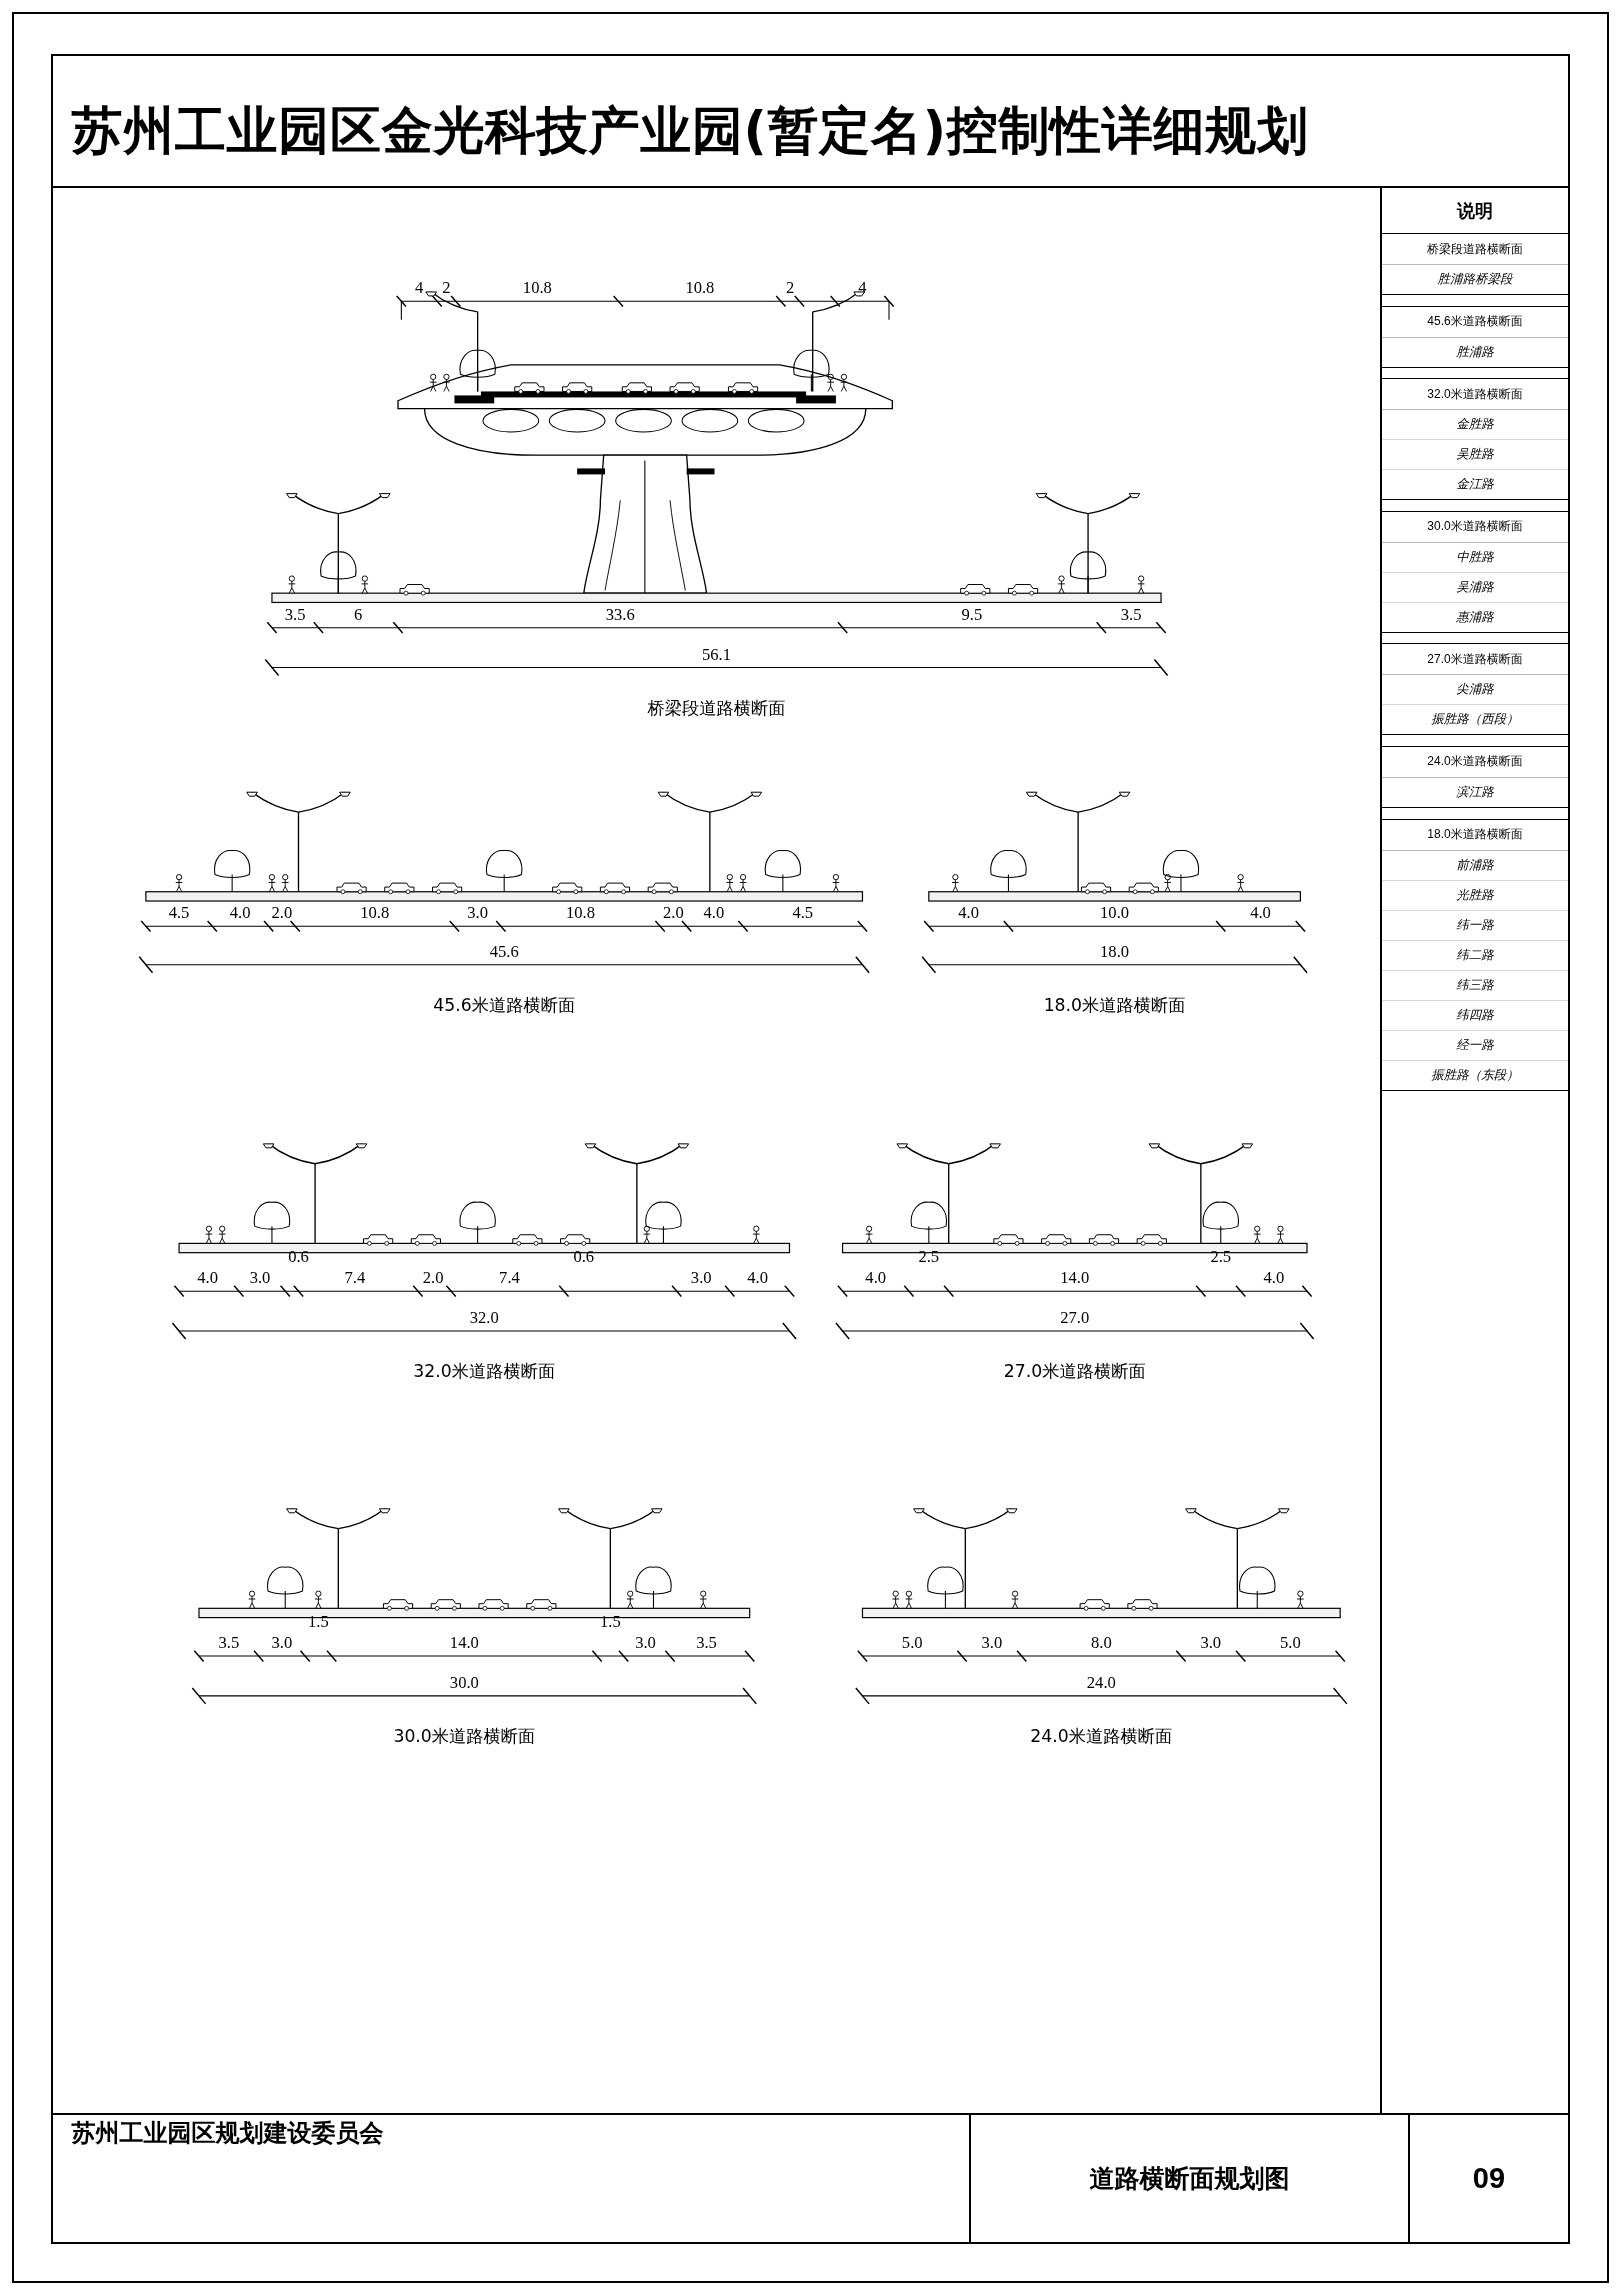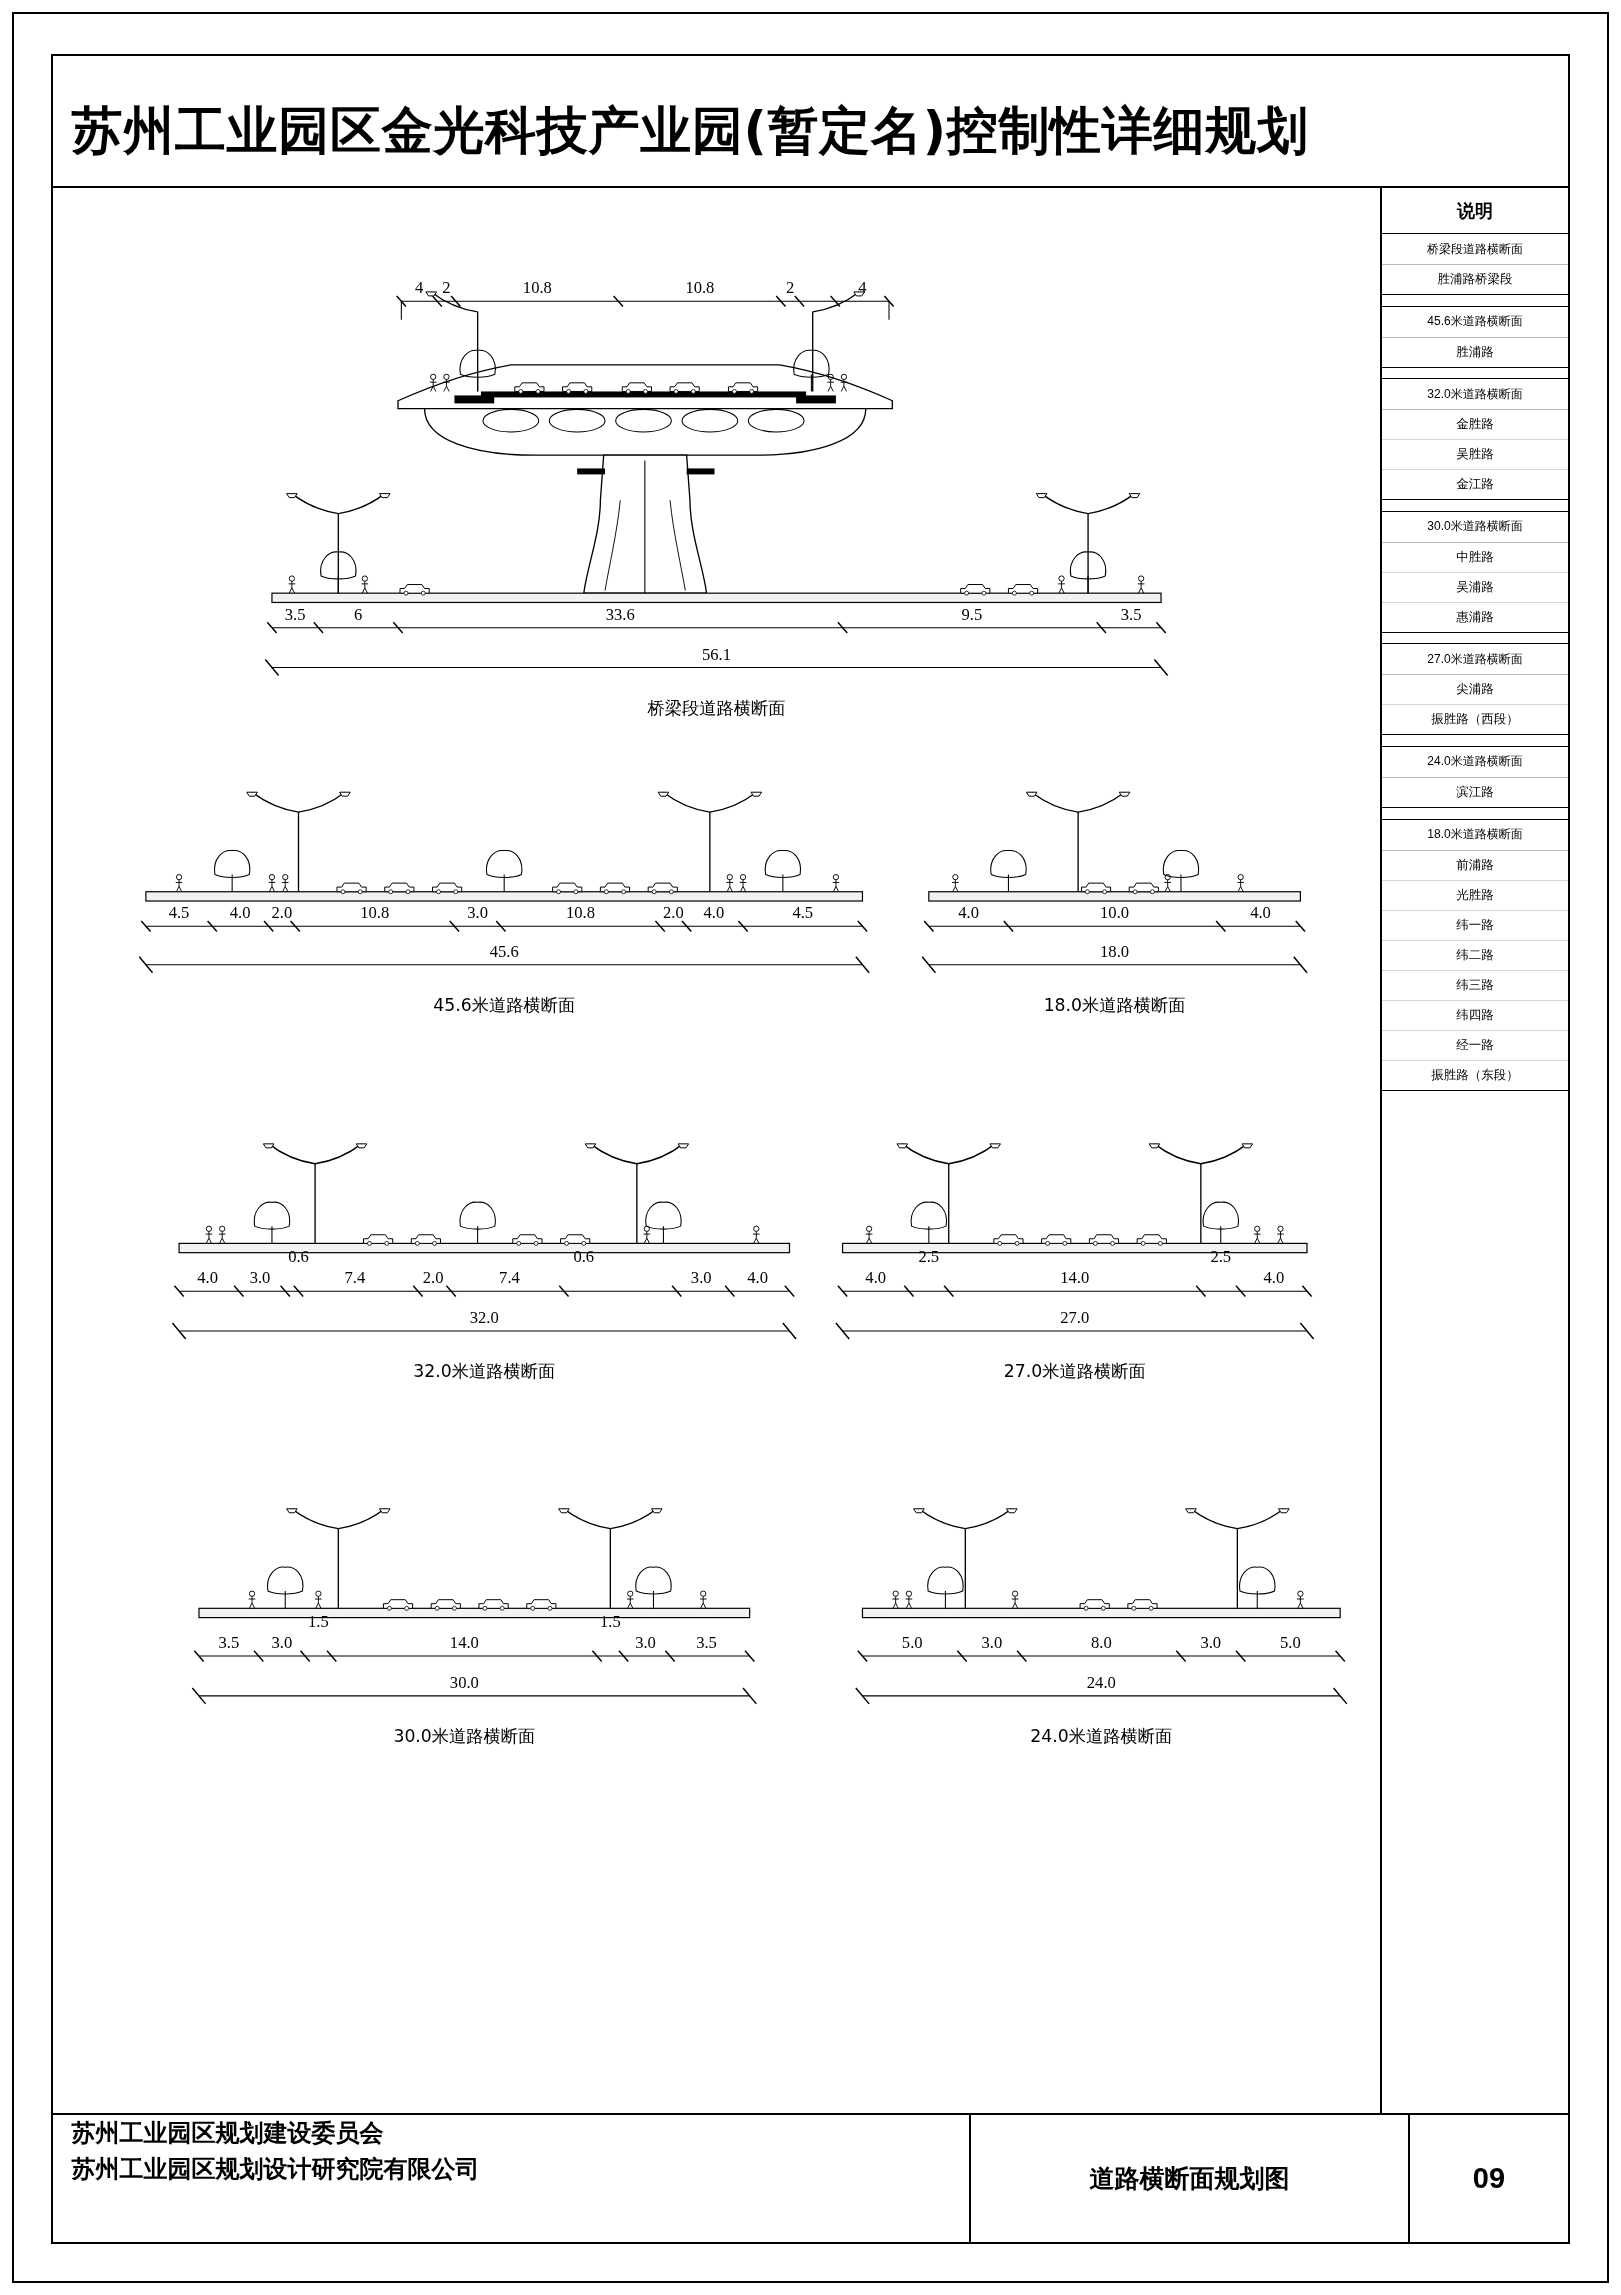--- a/index.html
+++ b/index.html
@@ -41,21 +41,21 @@
     display:flex;align-items:center;justify-content:center;
     font-size:18px;font-weight:bold;
   }
   .legend-group{border-bottom:0.7px solid #000;}
   .legend-cat{
     height:30px;display:flex;align-items:center;justify-content:center;
     font-size:12px;border-bottom:0.7px solid #bbb;
   }
   .legend-item{
     height:29px;display:flex;align-items:center;justify-content:center;
-    font-size:12.5px;border-bottom:0.7px solid #d8d8d8;
+    font-size:12.5px;border-bottom:0.7px solid #d8d8d8;font-style:italic;
   }
   .legend-item:last-child{border-bottom:none;}
   .legend-spacer{height:10.6px;border-bottom:0.7px solid #000;}
   
   .drawing{
     position:absolute;left:0;top:132px;right:188px;bottom:129px;
     overflow:hidden;
   }
   .drawing svg{display:block;width:100%;height:100%;}
   
@@ -522,21 +522,20 @@
           </g>
           <text class="captxt" x="1580" y="2292">24.0米道路横断面</text>
         </g>
 
       </svg>
     </div>
 
     <div class="footer">
       <div class="footer-left">
         <div>苏州工业园区规划建设委员会</div>
-        <div>苏州工业园区规划设计研究院有限公司</div>
       </div>
       <div class="footer-mid">道路横断面规划图</div>
       <div class="footer-right">09</div>
     </div>
 
   </div>
 </div>
 
 
 </body></html>

